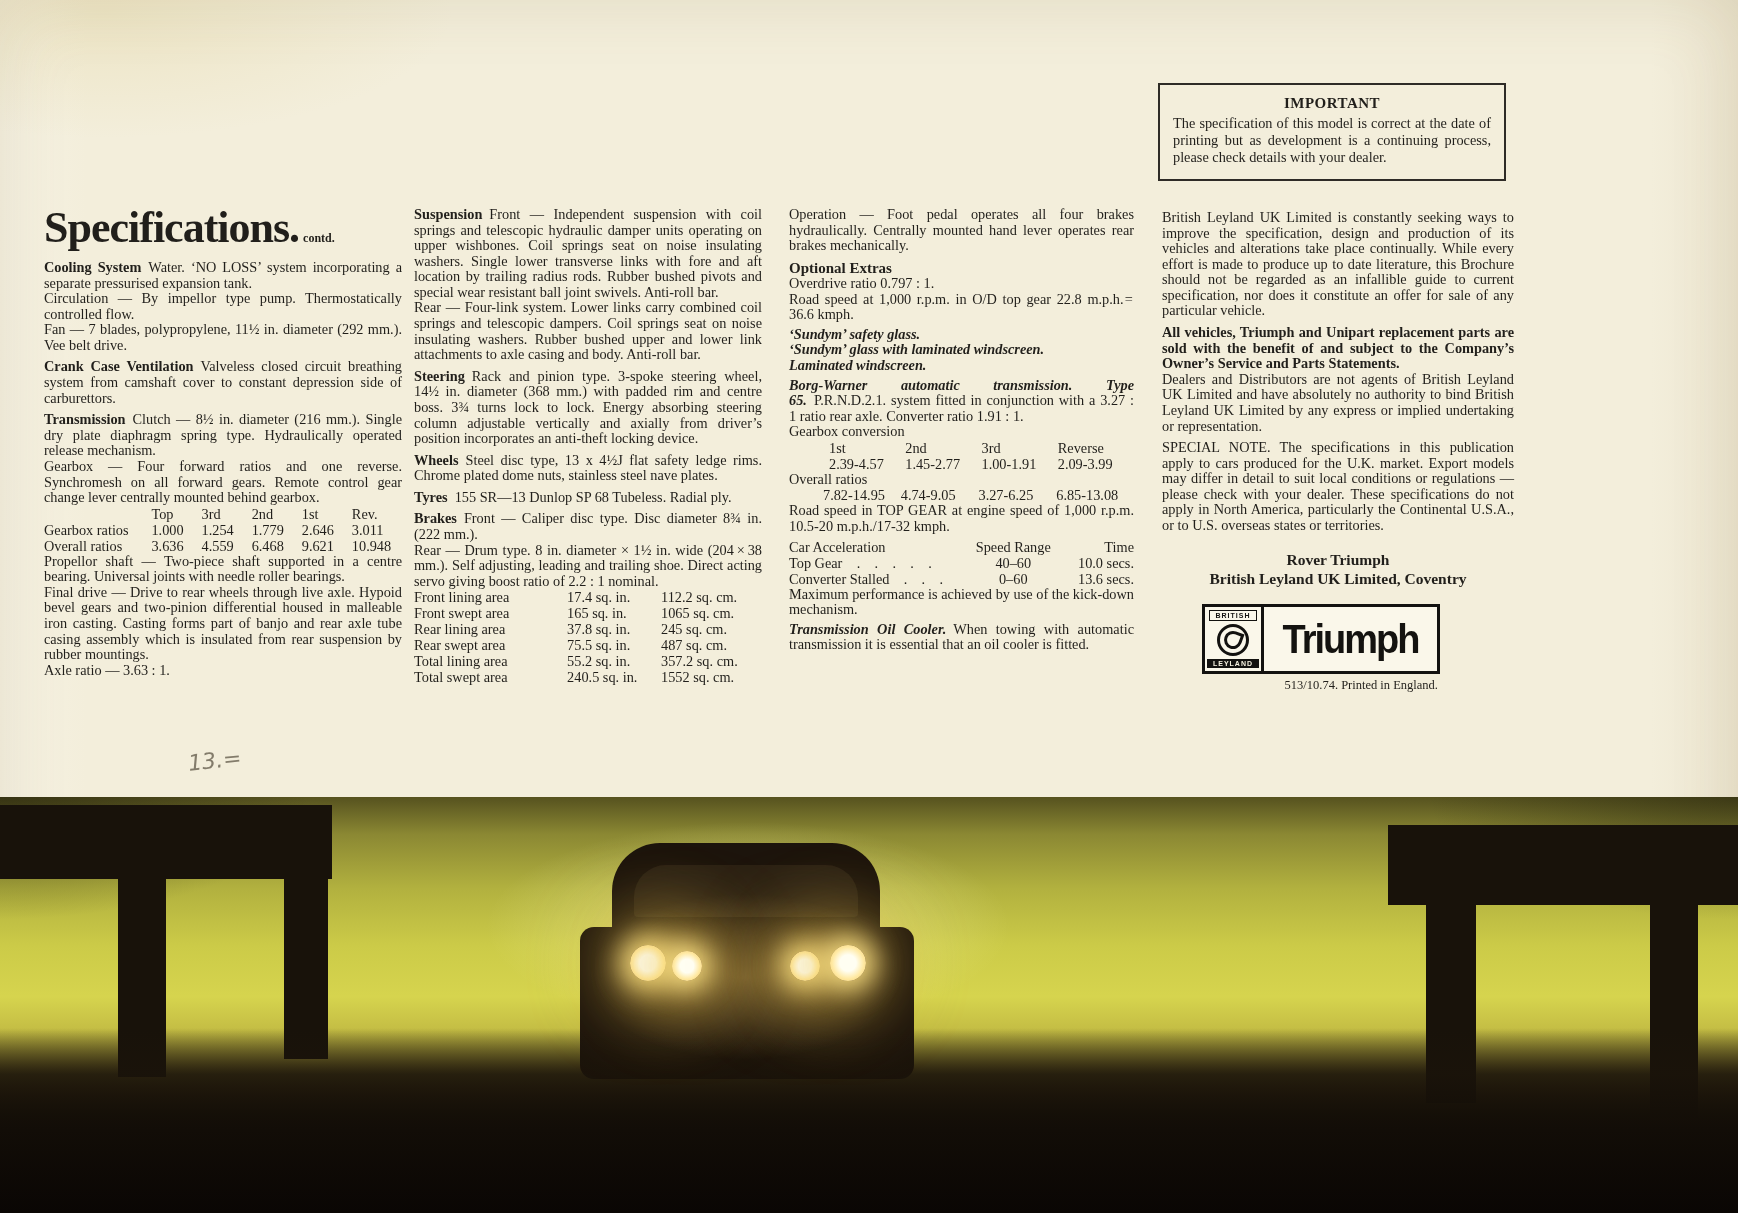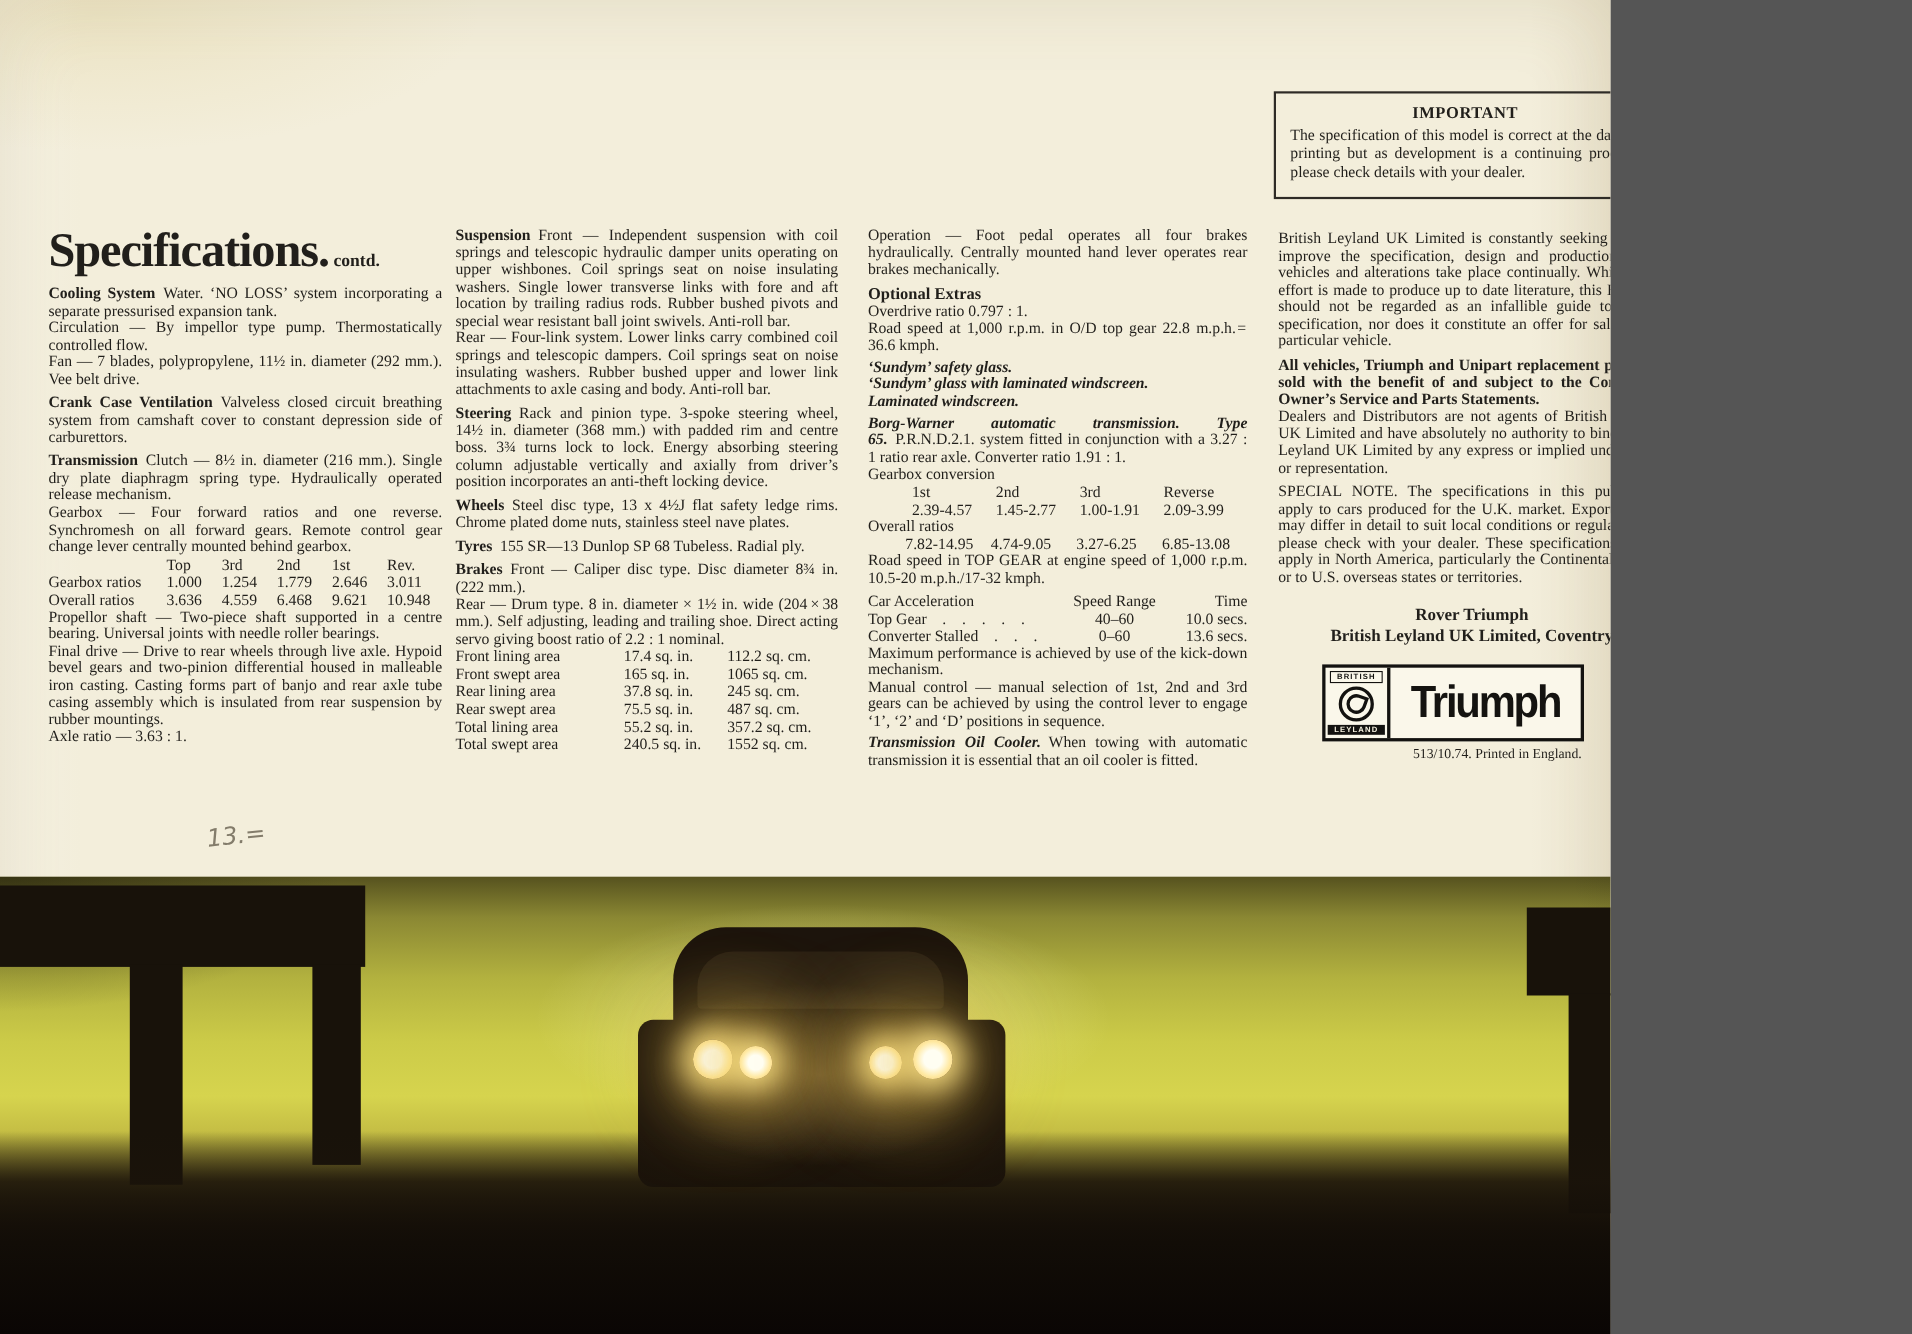--- a/index.html
+++ b/index.html
@@ -1,30 +1,30 @@
 <!DOCTYPE html>
 <html lang="en"><head>
 <meta charset="utf-8">
 <style>
   html,body{margin:0;padding:0;background:#555;}
   .page{
-    position:relative;width:1464px;height:1213px;overflow:hidden;
+    position:relative;width:1738px;height:1213px;overflow:hidden;
     background:
       radial-gradient(ellipse 500px 180px at 6% 1%, rgba(215,195,120,.22), transparent 70%),
       linear-gradient(90deg,#f6f2e3 0%,#f3eedb 5%,#f3eedb 95%,#ece5d0 100%),#f3eedb;
     box-shadow:inset 0 0 70px rgba(120,100,40,.14);
     font-family:"Liberation Serif", serif;color:#211f1b;
   }
   .col{position:absolute;font-size:14.3px;line-height:1.09;text-align:justify;}
   .c1{left:44px;top:206px;width:358px;}
   .c2{left:414px;top:207px;width:348px;}
   .c3{left:789px;top:207px;width:345px;}
   .c4{left:1162px;top:210px;width:352px;}
   .title{margin:0 0 10px 0;font-weight:700;font-size:44px;line-height:1;letter-spacing:-1px;}
-  .title .contd{font-size:16px;letter-spacing:0;margin-left:4px;}
+  .title .contd{font-size:12px;letter-spacing:0;margin-left:4px;}
   .para{margin:0;}
   .gap{margin-top:6px;}
   .sgap{margin-top:4px;}
   .lead{font-weight:700;margin-right:7px;}
   .bi{font-weight:700;font-style:italic;text-align:left;}
   .heading{font-weight:700;font-size:15px;margin-top:6px;text-align:left;}
   table{border-collapse:collapse;width:100%;}
   td{padding:0;line-height:1.12;}
   .t-ratios td.lbl{width:30%;text-align:left;}
   .t-ratios td.num{width:14%;text-align:left;}
@@ -258,21 +258,20 @@
       </tr>
       <tr>
         <td>Converter Stalled  .  .  .</td>
         <td>0–60</td>
         <td>13.6 secs.</td>
       </tr>
     </tbody>
       </table>
 
     <p class="para"><span>Maximum performance is achieved by use of the kick-down mechanism.</span></p>
-    <p class="para"><span>Manual control — manual selection of 1st, 2nd and 3rd gears can be achieved by using the control lever to engage ‘1’, ‘2’ and ‘D’ positions in sequence.</span></p>
     <p class="para sgap"><b class="lead bi">Transmission Oil Cooler.</b><span>When towing with automatic transmission it is essential that an oil cooler is fitted.</span></p>
   </div>
 
   <div class="col c4">
     <p class="para"><span>British Leyland UK Limited is constantly seeking ways to improve the specification, design and production of its vehicles and alterations take place continually. While every effort is made to produce up to date literature, this Brochure should not be regarded as an infallible guide to current specification, nor does it constitute an offer for sale of any particular vehicle.</span></p>
     <p class="para gap boldpara">All vehicles, Triumph and Unipart replacement parts are sold with the benefit of and subject to the Company’s Owner’s Service and Parts Statements.</p>
     <p class="para"><span>Dealers and Distributors are not agents of British Leyland UK Limited and have absolutely no authority to bind British Leyland UK Limited by any express or implied undertaking or representation.</span></p>
     <p class="para gap"><span>SPECIAL NOTE. The specifications in this publication apply to cars produced for the U.K. market. Export models may differ in detail to suit local conditions or regulations — please check with your dealer. These specifications do not apply in North America, particularly the Continental U.S.A., or to U.S. overseas states or territories.</span></p>
 
     <div class="sig">

